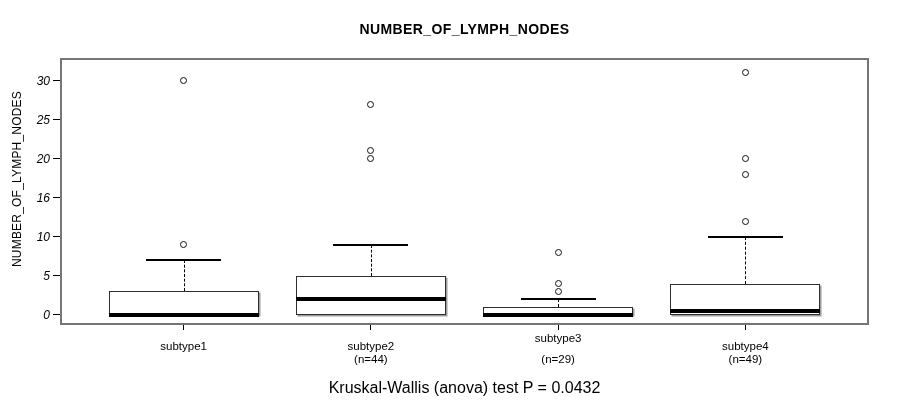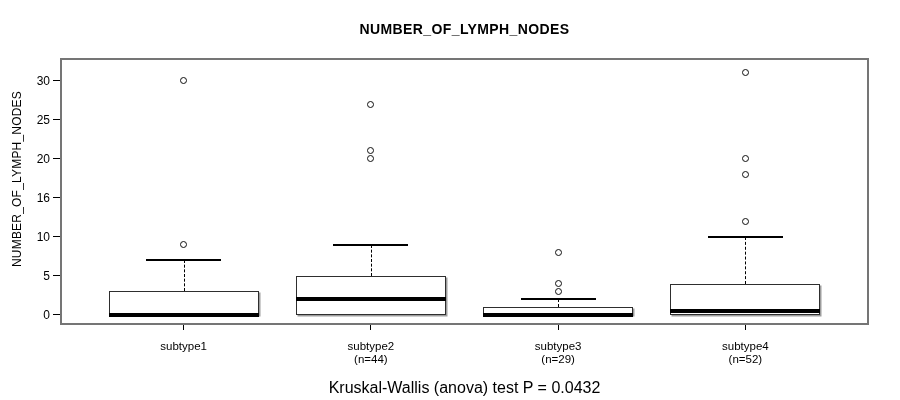--- a/index.html
+++ b/index.html
@@ -18,21 +18,21 @@
     font-size:12px; letter-spacing:0.2px; white-space:nowrap;
   }
   .plot-frame {
     position:absolute; left:60px; top:58px; width:809px; height:267px;
     border:2px solid #757575; box-sizing:border-box; background:#fff;
   }
   #plot-layer { position:absolute; left:0; top:0; width:900px; height:400px; }
   .ytick, .xtick { position:absolute; background:#000; }
   .yticklabel {
     position:absolute; width:26px; text-align:right;
-    font-size:12px; line-height:14px;
+    font-size:12px; line-height:14px;font-style:italic;
   }
   .stem { position:absolute; width:0; border-left:1px dashed #000; }
   .cap  { position:absolute; height:0; border-top:2px solid #000; }
   .box  {
     position:absolute; background:#fff; border:1.5px solid #2e2e2e;
     box-shadow:1.5px 1.5px 0 #9d9d9d; box-sizing:border-box;
   }
   .median { position:absolute; height:4px; background:#000; }
   .outlier {
     position:absolute; width:7px; height:7px; border:1.3px solid #101010;
@@ -88,28 +88,28 @@
       <div class="xlabel" style="left: 290.866px; top: 340px;">subtype2</div>
       <div class="xlabel" style="left: 290.866px; top: 353px;">(n=44)</div>
       <div class="stem" style="left: 558.134px; top: 299.237px; height: 7.80702px;"></div>
       <div class="cap" style="left: 520.681px; top: 298.237px; width: 74.9074px;"></div>
       <div class="box" style="left: 483.227px; top: 307.044px; width: 149.815px; height: 7.80702px;"></div>
       <div class="median" style="left: 483.227px; top: 312.851px; width: 149.815px;"></div>
       <div class="outlier" style="left: 554.634px; top: 287.93px;"></div>
       <div class="outlier" style="left: 554.634px; top: 280.123px;"></div>
       <div class="outlier" style="left: 554.634px; top: 248.895px;"></div>
       <div class="xtick" style="left: 557.634px; top: 325px; width: 1px; height: 5px;"></div>
-      <div class="xlabel" style="left: 478.134px; top: 340px;">subtype3</div>
+      <div class="xlabel" style="left: 478.134px; top: 332px;">subtype3</div>
       <div class="xlabel" style="left: 478.134px; top: 353px;">(n=29)</div>
       <div class="stem" style="left: 745.403px; top: 236.781px; height: 46.8421px;"></div>
       <div class="cap" style="left: 707.949px; top: 235.781px; width: 74.9074px;"></div>
       <div class="box" style="left: 670.495px; top: 283.623px; width: 149.815px; height: 31.2281px;"></div>
       <div class="median" style="left: 670.495px; top: 308.947px; width: 149.815px;"></div>
       <div class="outlier" style="left: 741.903px; top: 217.667px;"></div>
       <div class="outlier" style="left: 741.903px; top: 170.825px;"></div>
       <div class="outlier" style="left: 741.903px; top: 155.211px;"></div>
       <div class="outlier" style="left: 741.903px; top: 69.3333px;"></div>
       <div class="xtick" style="left: 744.903px; top: 325px; width: 1px; height: 5px;"></div>
       <div class="xlabel" style="left: 665.403px; top: 340px;">subtype4</div>
-      <div class="xlabel" style="left: 665.403px; top: 353px;">(n=52)</div>
+      <div class="xlabel" style="left: 665.403px; top: 353px;">(n=49)</div>
     </div>
   <div class="caption">Kruskal-Wallis (anova) test P = 0.0432</div>
 </div>
 
 </body></html>

